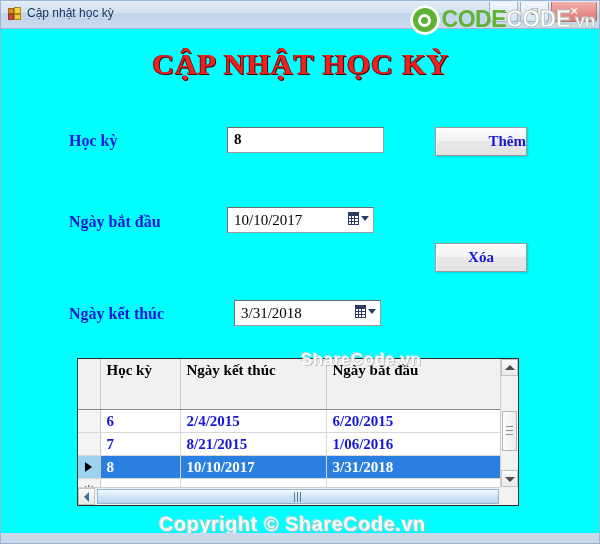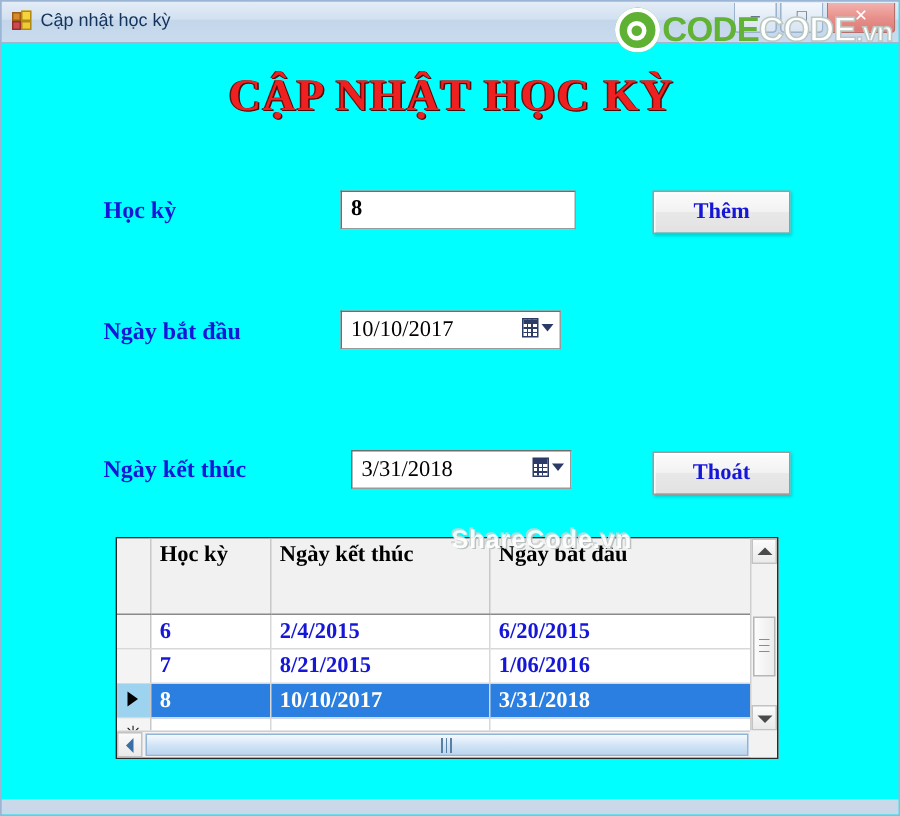--- a/index.html
+++ b/index.html
@@ -238,21 +238,21 @@
     background: linear-gradient(to bottom, #fcfcfc 0%, #f2f2f2 48%, #e8e8e8 50%, #e2e2e2 100%);
     box-shadow: inset 1px 1px 0 #ffffff, 1px 1px 2px rgba(0,0,0,0.18);
     font-family: "Liberation Serif", "DejaVu Serif", serif;
     font-weight: bold;
     font-size: 15px;
     color: #1616d6;
     text-align: center;
     line-height: 27px;
     cursor: default;
   }
-  .btn-them  { left: 434px; top: 126px; }
+  .btn-them  { left: 434px; top: 126px; text-align: right; }
   .btn-sua   { left: 434px; top: 184px; }
   .btn-xoa   { left: 434px; top: 242px; }
   .btn-thoat { left: 434px; top: 300px; }
 
   
   .wm {
     position: absolute;
     font-family: "Liberation Sans", "DejaVu Sans", sans-serif;
     font-weight: bold;
     color: #ffffff;
@@ -504,21 +504,21 @@
 
   <div class="date-box dp-end">
     <span class="val">3/31/2018</span>
     <span class="dd">
       <span class="cal-ico"></span>
       <span class="tri-down"></span>
     </span>
   </div>
 
   <div class="btn btn-them">Thêm</div>
-  <div class="btn btn-thoat">Thoát</div>
+  <div class="btn btn-xoa">Xóa</div>
 
   <div class="grid">
     <div class="grid-body">
       <table class="grid-table">
         <colgroup>
           <col class="c-sel">
             <col class="c-a">
             <col class="c-b">
             <col class="c-c">
         </colgroup>
@@ -584,15 +584,16 @@
       </div>
       <div class="sb-btn sb-right">
         <span class="ar ar-right"></span>
       </div>
     </div>
 
     <div class="sb-corner"></div>
   </div>
 
   <div class="wm wm-grid">ShareCode.vn</div>
+  <div class="wm wm-footer">Copyright © ShareCode.vn</div>
 
   <div class="bottom-strip"></div>
 </div>
 
 </body></html>

